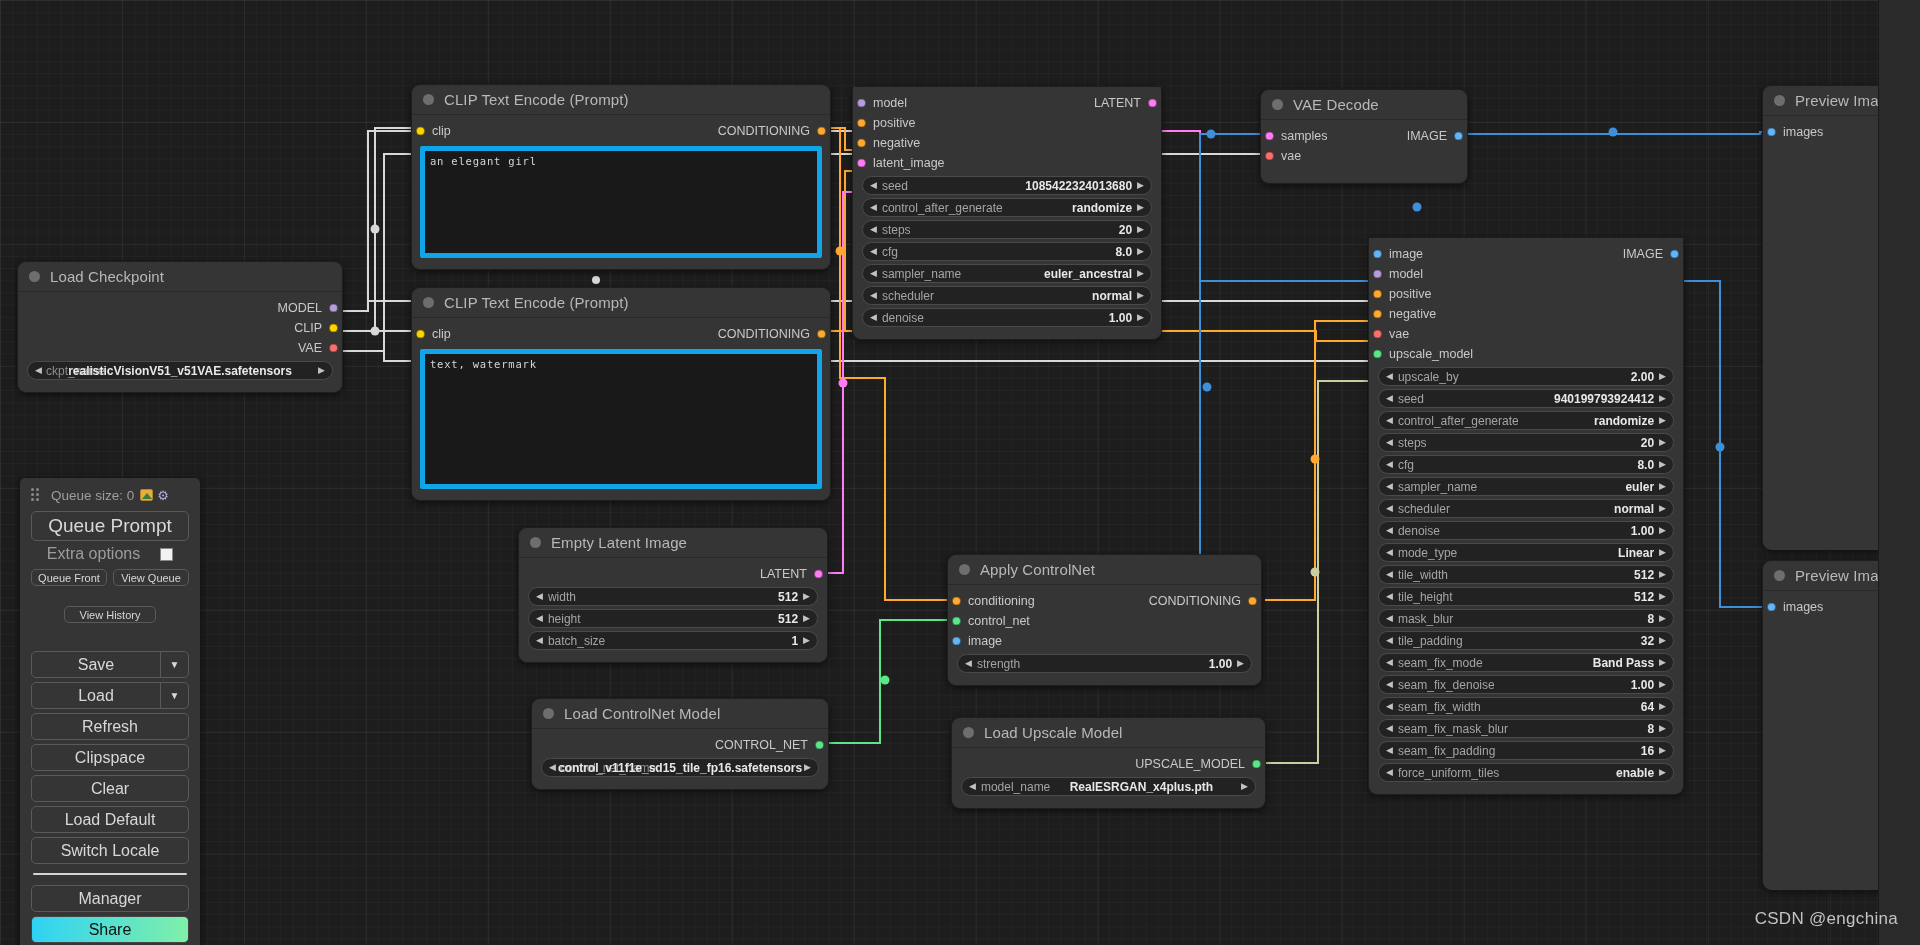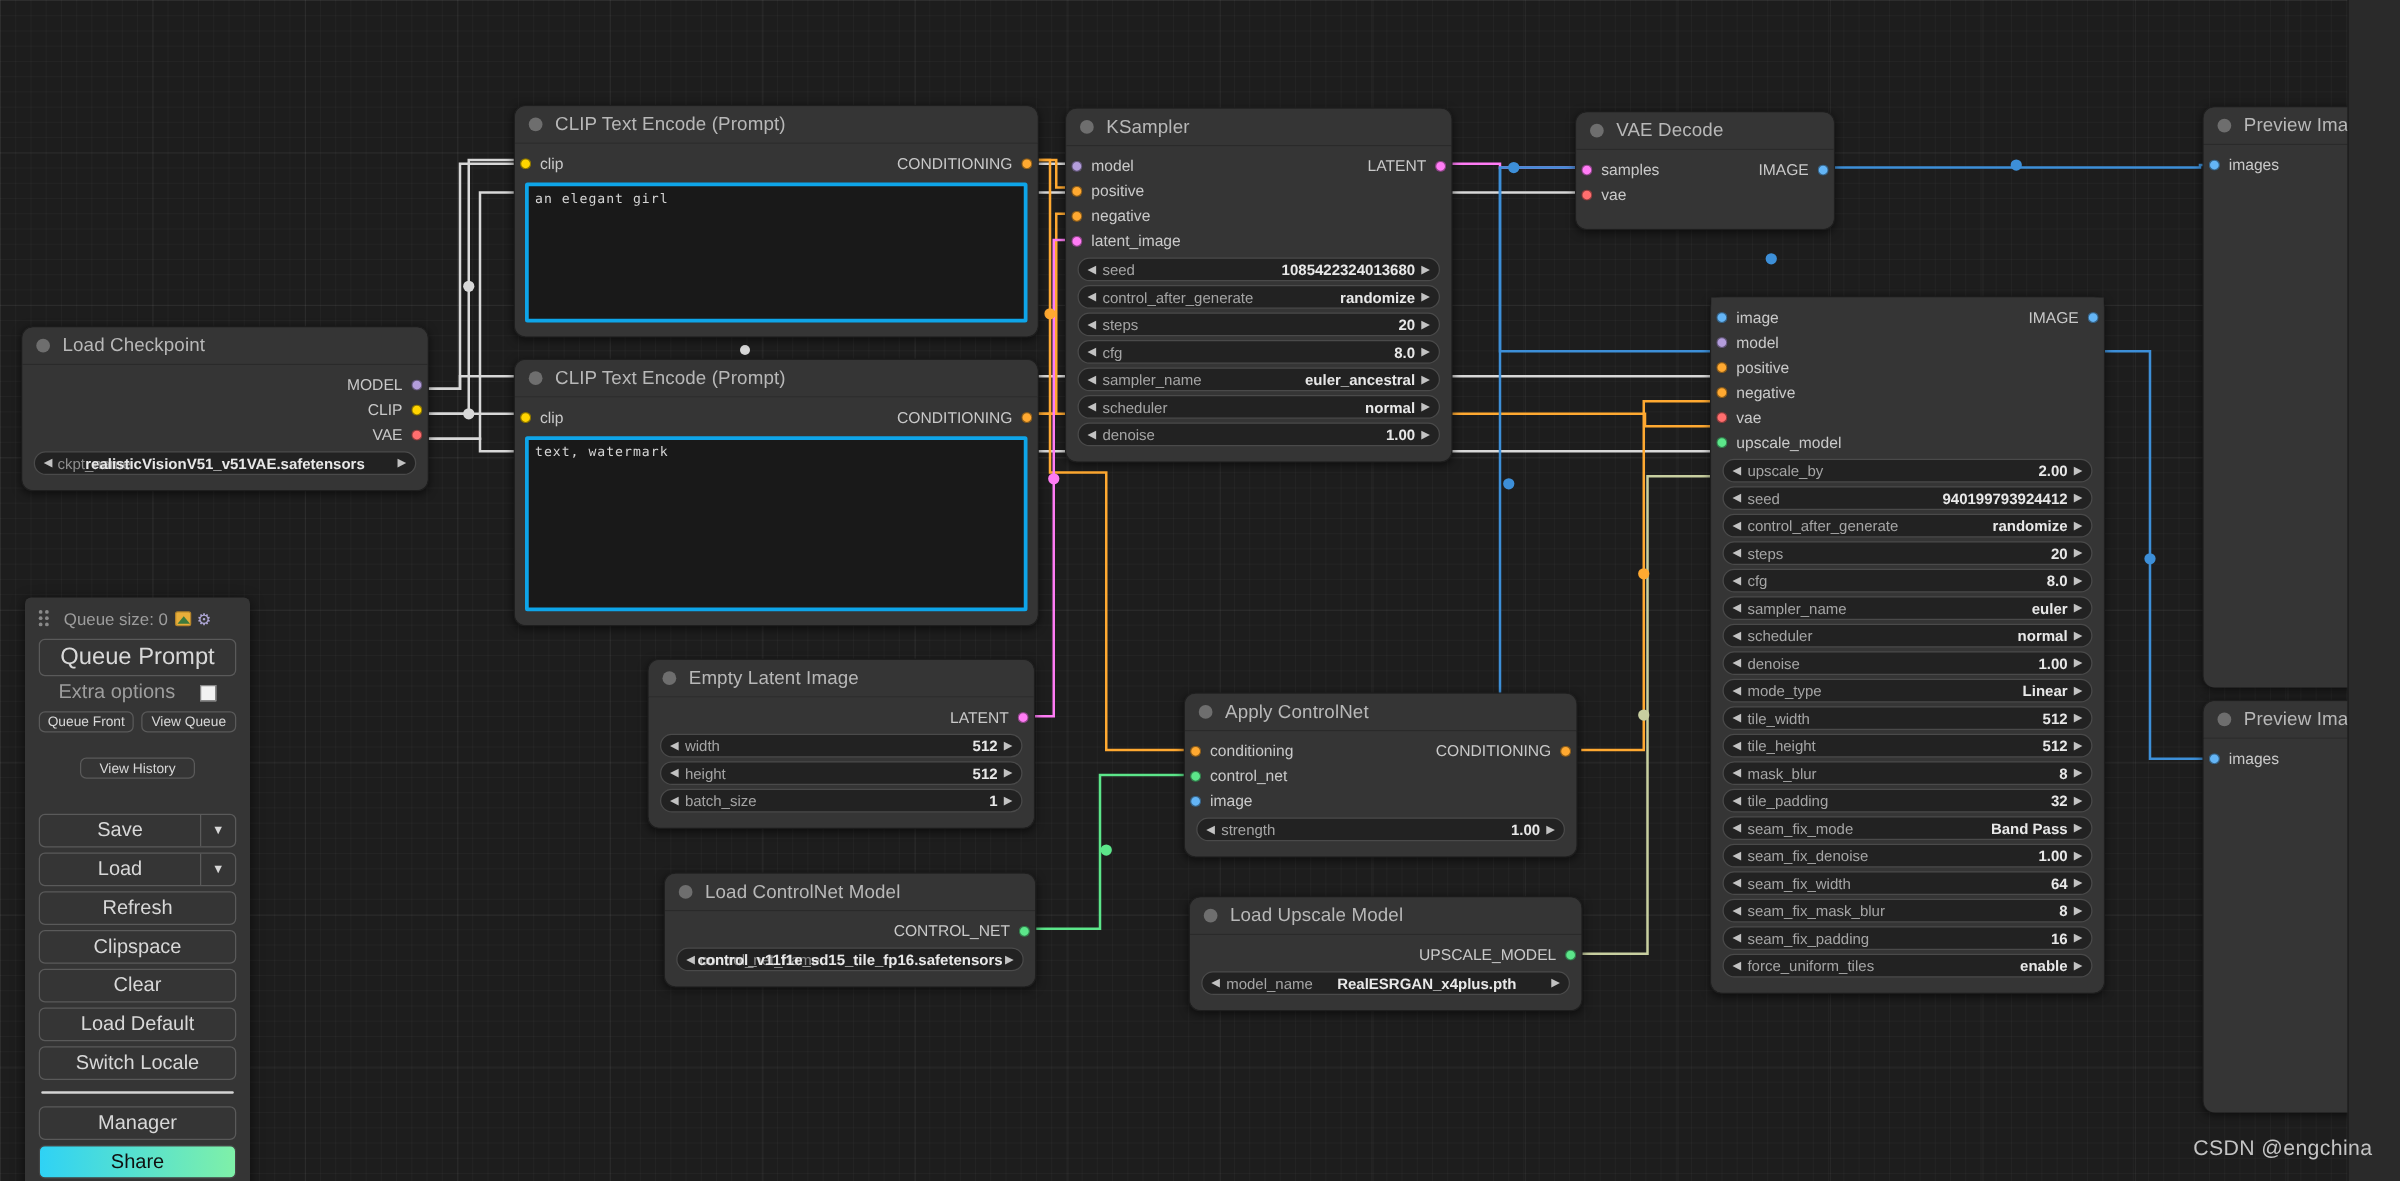--- a/index.html
+++ b/index.html
@@ -96,21 +96,21 @@
   .widget.combo .wlabel { position: absolute; left: 18px; margin: 0; }
   .widget.combo .wvalue {
     margin: 0 auto; color: #e8e8e8; font-weight: bold; font-size: 12px;
   }
   .widget.combo .arrow.l { position: absolute; left: 7px; }
   .widget.combo .arrow.r { position: absolute; right: 7px; }
 
   .textarea {
     margin: 5px 8px 2px 8px;
     background: #191919;
-    border: 3px solid #0ea5e9;
+    border: 5px solid #0ea5e9;
     border-radius: 2px;
     color: #d5d5d5;
     font-family: "DejaVu Sans Mono", monospace;
     font-size: 10.5px;
     padding: 4px 5px;
     letter-spacing: 0.8px;
     white-space: pre;
     overflow: hidden;
   }
 
@@ -379,24 +379,20 @@
         <div class="slot out">
           <span>CONDITIONING</span>
           <span class="dot" style="background:#ffa931"></span>
         </div>
       </div>
       <div class="textarea" style="height:140px;">text, watermark</div>
     </div>
   </div>
 
   <div class="node" style="left:852px; top:86px; width:310px;">
-    <div class="node-title">
-      <span class="title-dot"></span>
-      <span>KSampler</span>
-    </div>
     <div class="node-body">
       <div class="slot-row">
         <div class="slot in">
           <span class="dot" style="background:#b39ddb"></span>
           <span>model</span>
         </div>
         <div class="slot out">
           <span>LATENT</span>
           <span class="dot" style="background:#ff7cf5"></span>
         </div>

